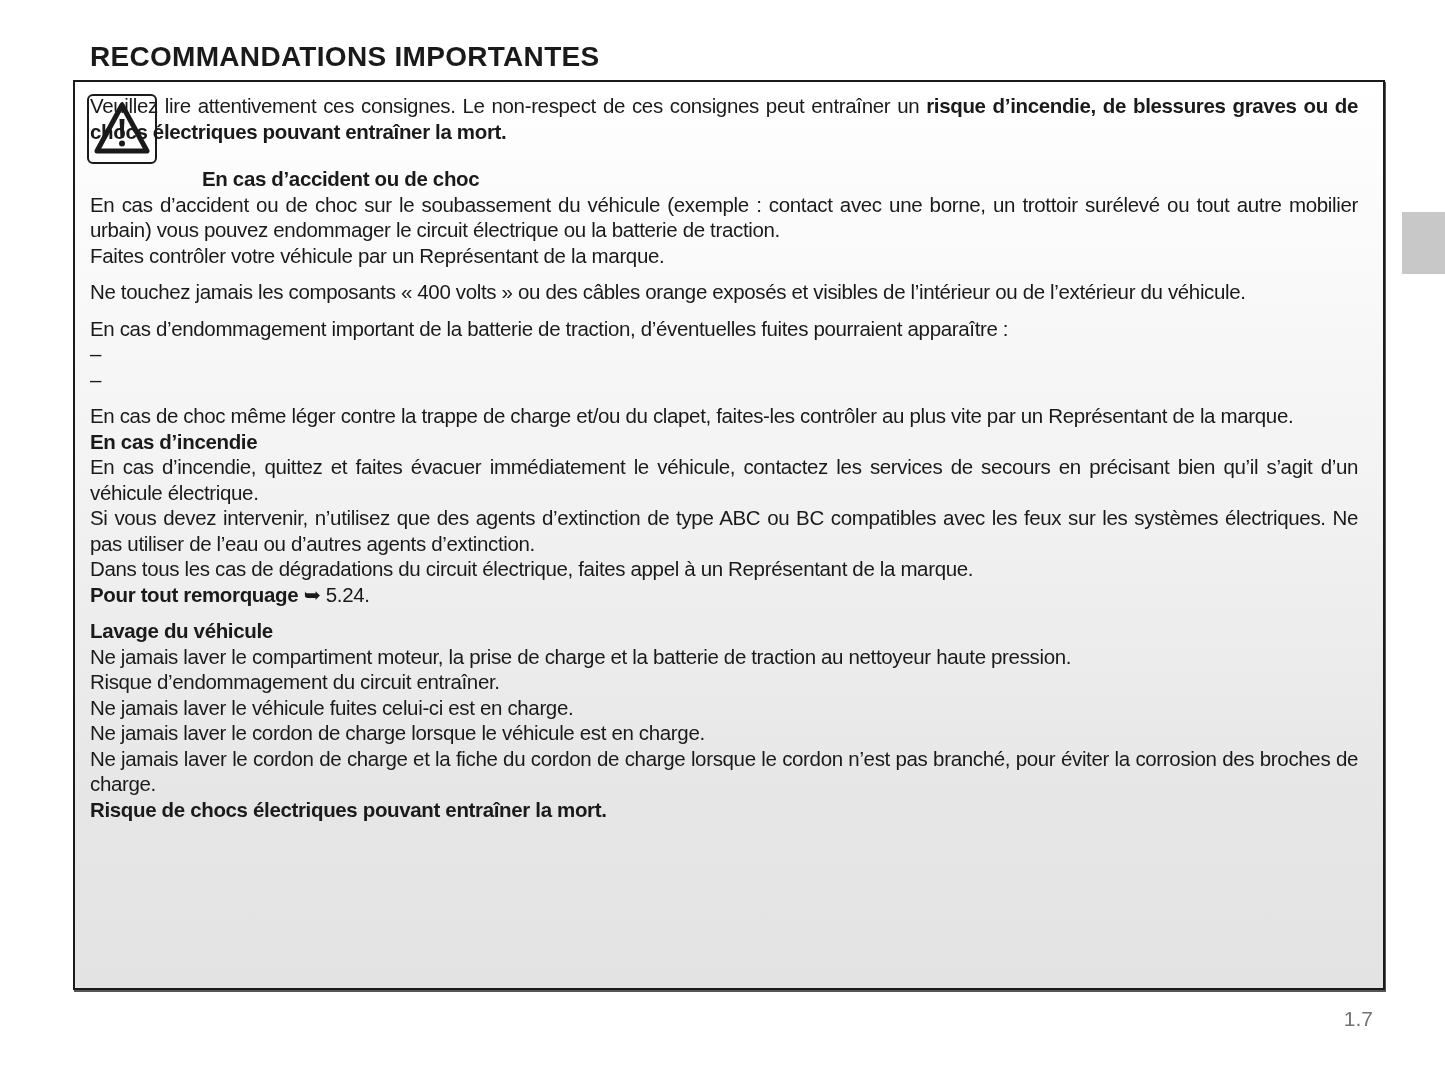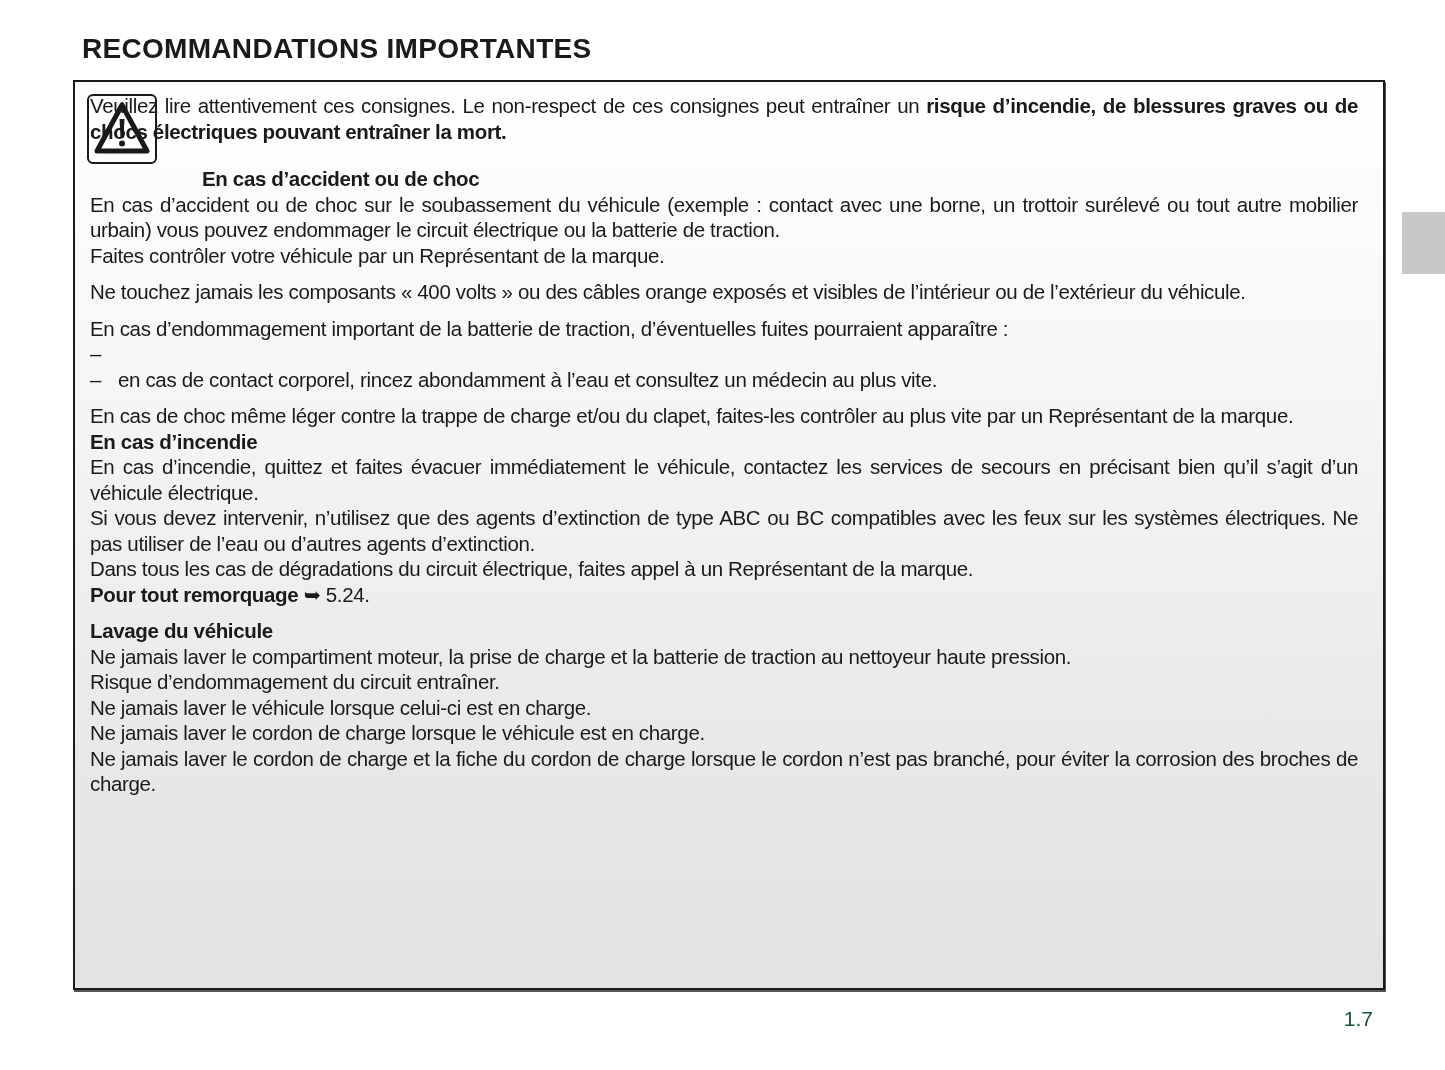--- a/index.html
+++ b/index.html
@@ -4,21 +4,21 @@
 <style>
   html, body { margin: 0; padding: 0; }
   body {
     width: 1445px; height: 1070px; position: relative; overflow: hidden;
     background: #ffffff; color: #1a1a1a;
     font-family: "Liberation Sans", sans-serif;
   }
   .page-title {
     position: absolute; left: 74px; top: 24px;
     font-size: 28px; font-weight: bold; letter-spacing: 0.3px; color: #1a1a1a;
-    margin: 8px; line-height: 34px;
+    margin: 16px; line-height: 34px;
   }
   .warning-box {
     position: absolute; left: 73px; top: 80px; width: 1296px; height: 906px;
     border: 2px solid #1a1a1a;
     box-shadow: 1px 2px 0 #555;
     background: linear-gradient(to bottom, #ffffff 0%, #f4f4f4 40%, #e6e6e6 80%, #e3e3e3 100%);
     padding-left: 12px;
   }
   .warn-icon {
     position: absolute; left: 12px; top: 12px; width: 70px; height: 70px;
@@ -34,21 +34,21 @@
   .intro { margin-left: 84px; }
   .p { margin: 0; }
   .gap { height: 11px; }
   .gap-lg { height: 22px; }
   .b { font-weight: bold; }
   .indent-head { margin-left: 112px; font-weight: bold; }
   .dash-item { display: flex; }
   .dash { width: 28px; flex: none; }
   .page-number {
     position: absolute; right: 72px; top: 1007px;
-    font-size: 21px; color: #14532d;
+    font-size: 21px; color: #737373;
   }
   .side-tab {
     position: absolute; left: 1402px; top: 212px; width: 43px; height: 62px;
     background: #c8c8c8;
   }
 </style>
 </head>
 <body>
 
 <h1 class="page-title">RECOMMANDATIONS IMPORTANTES</h1>
@@ -74,34 +74,34 @@
     <p class="p">Faites contrôler votre véhicule par un Représentant de la marque.</p>
     <div class="gap"></div>
     <p class="p">Ne touchez jamais les composants « 400 volts » ou des câbles orange exposés et visibles de l’intérieur ou de l’extérieur du véhicule.</p>
     <div class="gap"></div>
     <p class="p">En cas d’endommagement important de la batterie de traction, d’éventuelles fuites pourraient apparaître :</p>
     <div class="dash-item">
       <span class="dash">–</span>
     </div>
     <div class="dash-item">
       <span class="dash">–</span>
-      <span>en cas de contact corporel, rincez abondamment à l’eau et consultez un médecin au plus vite.</span>
     </div>
     <div class="gap"></div>
     <p class="p">En cas de choc même léger contre la trappe de charge et/ou du clapet, faites-les contrôler au plus vite par un Représentant de la marque.</p>
 
     <p class="p b">En cas d’incendie</p>
     <p class="p">En cas d’incendie, quittez et faites évacuer immédiatement le véhicule, contactez les services de secours en précisant bien qu’il s’agit d’un véhicule électrique.</p>
     <p class="p">Si vous devez intervenir, n’utilisez que des agents d’extinction de type ABC ou BC compatibles avec les feux sur les systèmes électriques. Ne pas utiliser de l’eau ou d’autres agents d’extinction.</p>
     <p class="p">Dans tous les cas de dégradations du circuit électrique, faites appel à un Représentant de la marque.</p>
     <p class="p"><span class="b">Pour tout remorquage</span> <span>➥</span><span> 5.24.</span></p>
 
     <div class="gap"></div>
     <p class="p b">Lavage du véhicule</p>
     <p class="p">Ne jamais laver le compartiment moteur, la prise de charge et la batterie de traction au nettoyeur haute pression.</p>
     <p class="p">Risque d’endommagement du circuit entraîner.</p>
-    <p class="p">Ne jamais laver le véhicule lorsque celui-ci est en charge.</p>
+    <p class="p">Ne jamais laver le véhicule fuites celui-ci est en charge.</p>
     <p class="p">Ne jamais laver le cordon de charge lorsque le véhicule est en charge.</p>
     <p class="p">Ne jamais laver le cordon de charge et la fiche du cordon de charge lorsque le cordon n’est pas branché, pour éviter la corrosion des broches de charge.</p>
+    <p class="p b">Risque de chocs électriques pouvant entraîner la mort.</p>
   </div>
 </div>
 
 <div class="page-number">1.7</div>
 
 </body></html>

